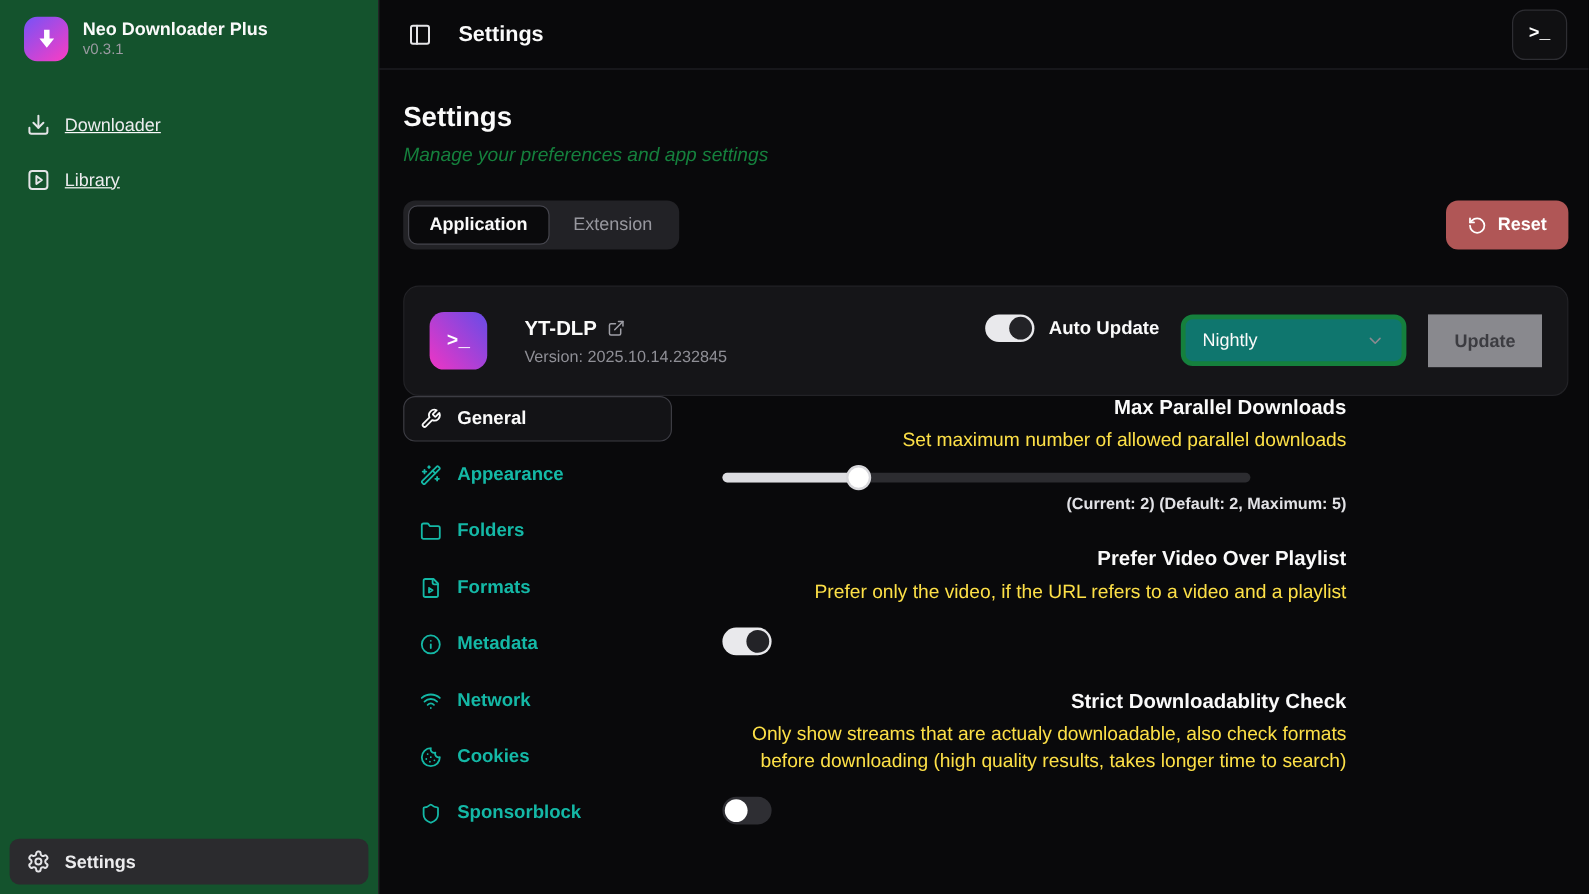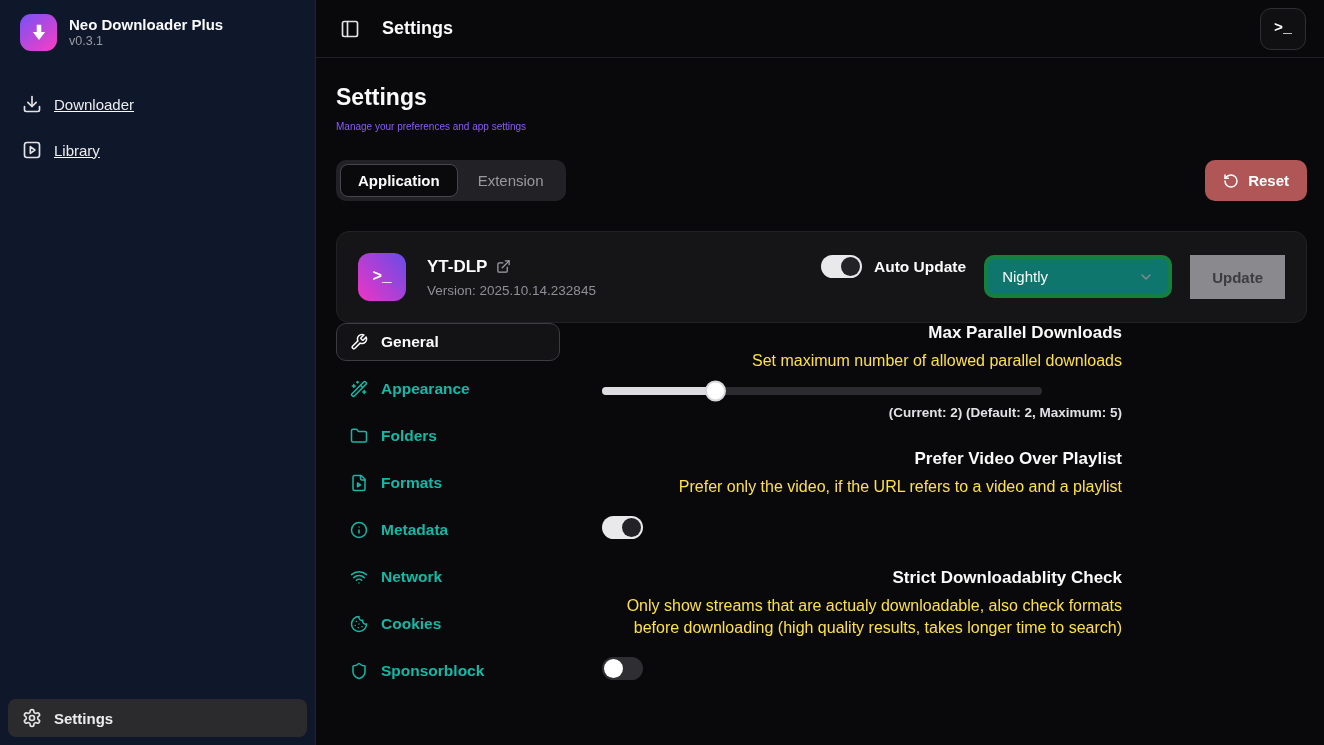--- a/index.html
+++ b/index.html
@@ -7,21 +7,21 @@
   body { font-family: "Liberation Sans", "DejaVu Sans", sans-serif; }
   .app {
     width: 1324px; height: 745px; display: flex;
     background: #09090b; color: #fafafa; overflow: hidden;
     font-size: 15px;
   }
   svg { display: block; }
 
   
   .sidebar {
-    width: 316px; min-width: 316px; background: #0f172a;
+    width: 316px; min-width: 316px; background: #14532d;
     border-right: 1px solid #242427;
     display: flex; flex-direction: column; justify-content: space-between;
   }
   .sidebar-top { padding: 14px 0 0 0; }
   .logo-row { display: flex; align-items: center; gap: 12px; padding: 0 20px; }
   .logo-badge {
     width: 37px; height: 37px; border-radius: 11px;
     background: linear-gradient(140deg, #8350f2 10%, #ee3fc8 90%);
     display: flex; align-items: center; justify-content: center;
     flex: none;
@@ -49,21 +49,21 @@
   .header-spacer { flex: 1; }
   .terminal-btn {
     width: 46px; height: 42px; border-radius: 11px; background: #101012;
     border: 1px solid #2e2e33; color: #fff; cursor: pointer;
     font-family: "Liberation Mono", "DejaVu Sans Mono", monospace;
     font-size: 15px; font-weight: 700;
   }
 
   .content { flex: 1; padding: 26px 17px 0 20px; overflow: hidden; }
   .page-title { font-size: 23px; font-weight: 700; }
-  .page-subtitle { margin-top: 10px; color: #8b5cf6; font-size: 10px; }
+  .page-subtitle { margin-top: 10px; color: #15803d; font-size: 16px; font-style: italic; }
 
   .tabs-row { margin-top: 28px; display: flex; align-items: center; justify-content: space-between; }
   .tab-group {
     display: inline-flex; background: #222226; border-radius: 10px; padding: 4px; gap: 2px;
   }
   .tab {
     padding: 7px 17px; border-radius: 8px; font-size: 15px; color: #98989f;
     cursor: pointer; border: 1px solid transparent; background: none;
     font-family: inherit;
   }
@@ -82,21 +82,21 @@
     margin-top: 30px; background: #151518; border: 1px solid #222226;
     border-radius: 13px; padding: 21px 21px; display: flex; align-items: center;
   }
   .ytdlp-icon {
     width: 48px; height: 48px; border-radius: 12px;
     background: linear-gradient(50deg, #e836c6 5%, #6d4be6 95%);
     display: flex; align-items: center; justify-content: center;
     color: #fff; font-family: "Liberation Mono", "DejaVu Sans Mono", monospace;
     font-size: 16px; font-weight: 700; flex: none;
   }
-  .ytdlp-info { margin-left: 21px; }
+  .ytdlp-info { margin-left: 31px; }
   .ytdlp-title-row { display: flex; align-items: center; gap: 9px; }
   .ytdlp-title { font-size: 17px; font-weight: 700; }
   .ext-link { color: #9f9fa6; cursor: pointer; }
   .ytdlp-version { margin-top: 6px; color: #8f8f96; font-size: 13.5px; }
   .ytdlp-actions { margin-left: auto; display: flex; align-items: flex-start; gap: 18px; }
   .auto-update { display: flex; align-items: center; gap: 12px; }
   .auto-update-label { font-weight: 700; font-size: 15.5px; }
   .select {
     width: 188px; height: 43px; background: #0f766e; border: 4px solid #15803d;
     border-radius: 10px; display: flex; align-items: center; justify-content: space-between;

